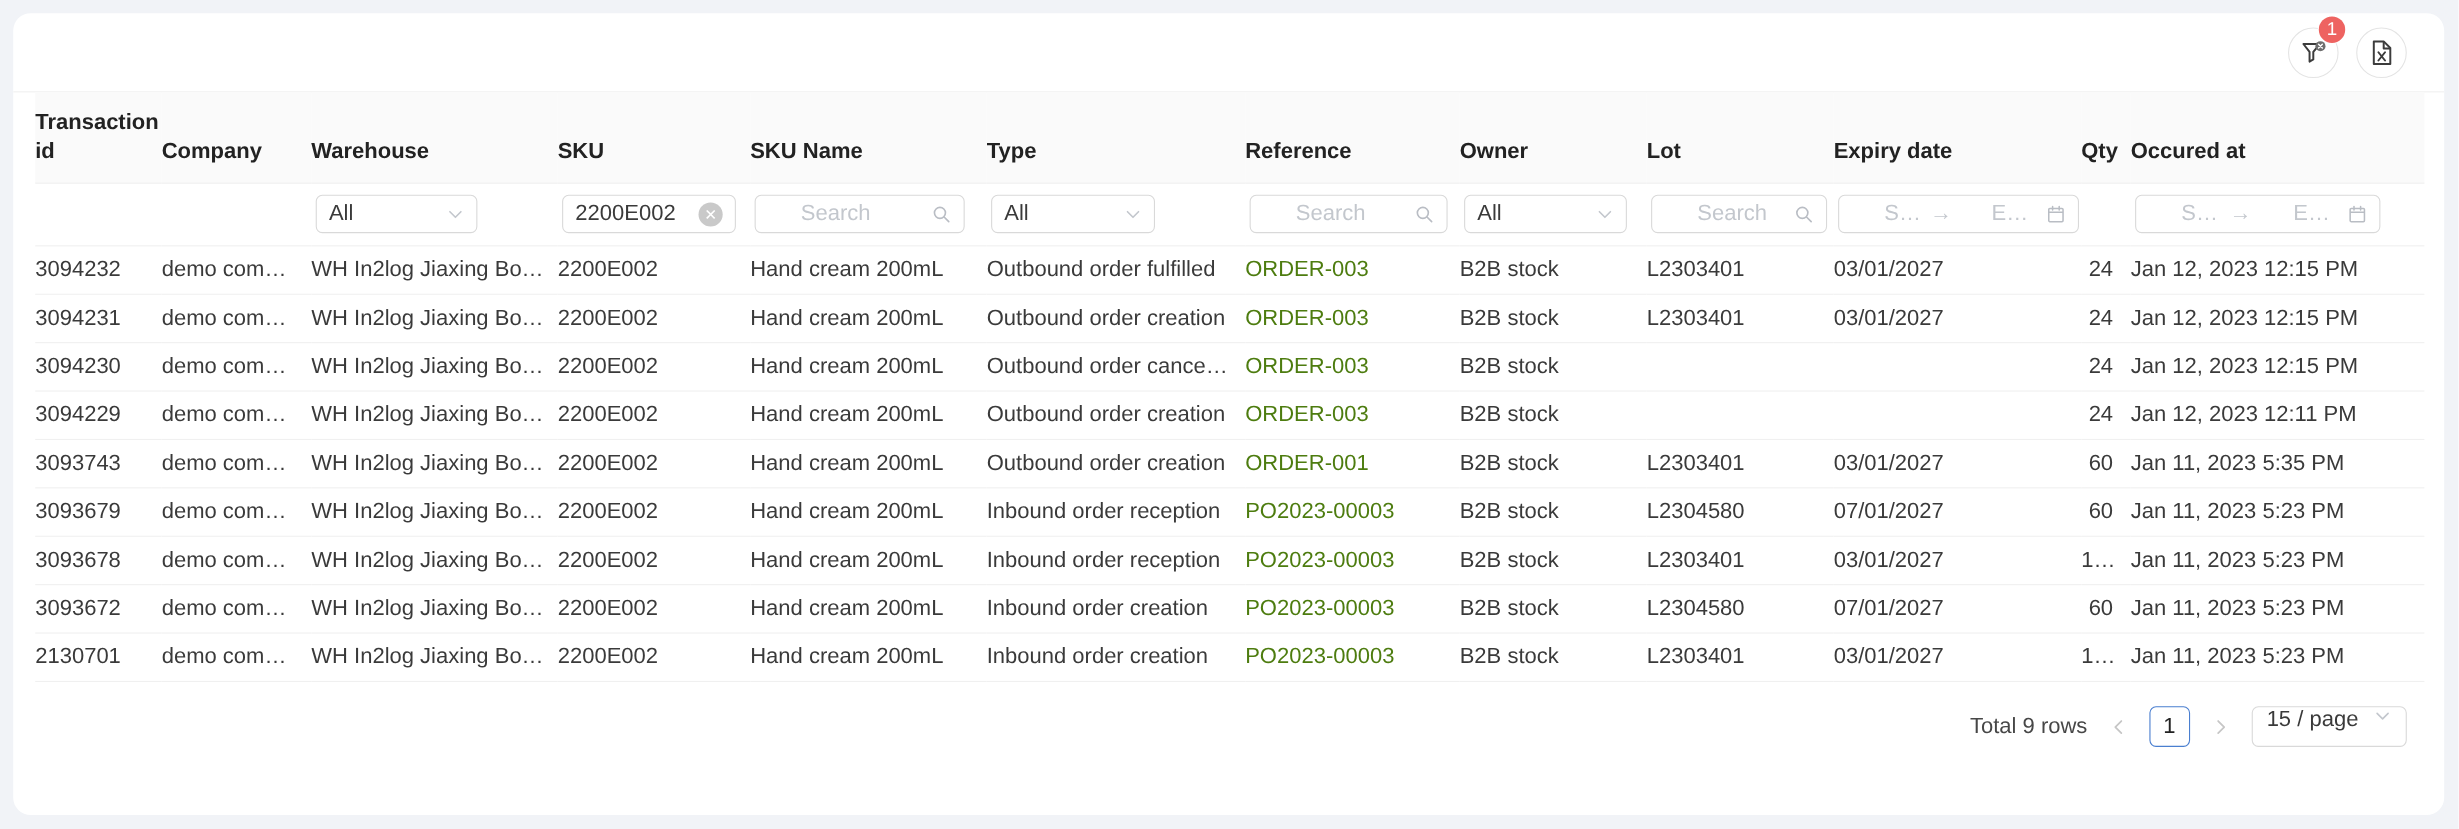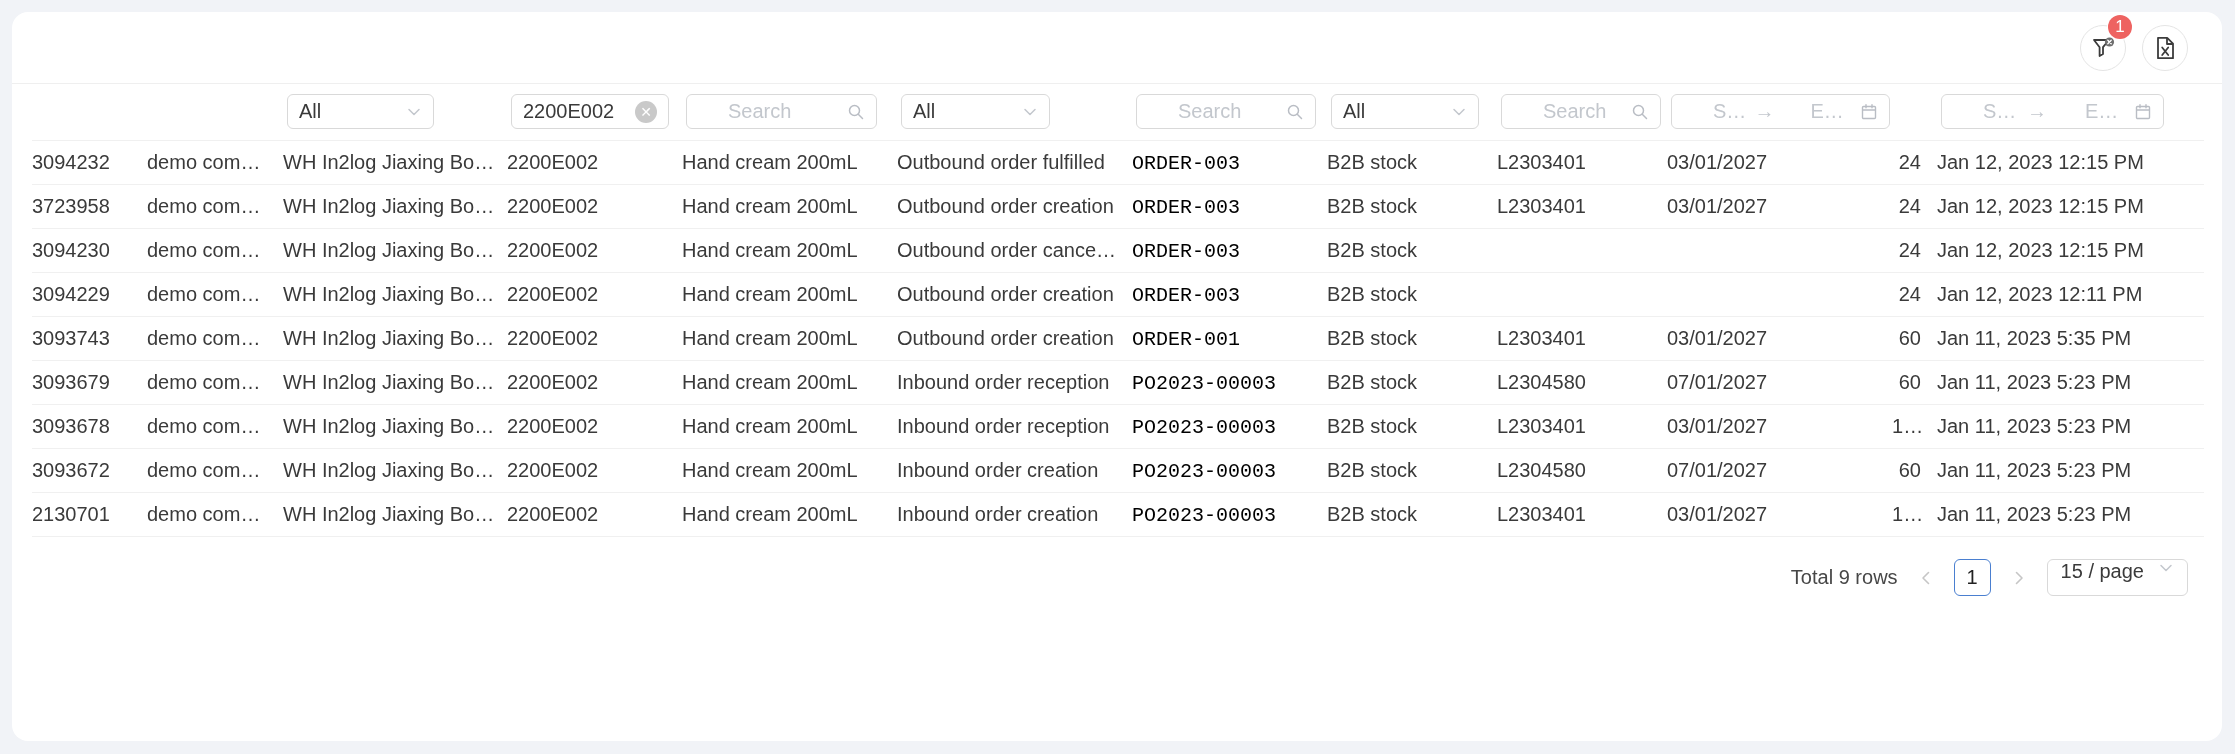--- a/index.html
+++ b/index.html
@@ -40,21 +40,21 @@
     line-height: 1.35;
   }
   thead th.num, td.num { text-align: right; padding-right: 16px; }
   tr.filter-row td {
     padding: 10px 12px 11px 4px; border-bottom: 1px solid #f0f0f0; background: #fff;
   }
   tbody td {
     height: 44px; padding: 0 12px 0 0; border-bottom: 1px solid #f0f0f0;
     color: #3a3a3a; white-space: nowrap; overflow: hidden; text-overflow: ellipsis;
   }
-  a.ref-link { color: #000000; text-decoration: none; cursor: pointer; font-family: Liberation Mono, monospace; }
+  a.ref-link { color: #4d7c0f; text-decoration: none; cursor: pointer; }
   
   .ctl {
     height: 35px; border: 1px solid #d9d9d9; border-radius: 6px; background: #fff;
     display: inline-flex; align-items: center; justify-content: space-between;
     padding: 0 11px; font-size: 20px; color: #3a3a3a; white-space: nowrap;
     overflow: hidden; cursor: pointer; vertical-align: middle;
   }
   .ctl .ph { color: #c3c7cd; margin-left: 30px; }
   .ctl .val { color: #3a3a3a; }
   .ctl svg { flex: 0 0 auto; }
@@ -126,20 +126,34 @@
             <col style="width:215px">
             <col style="width:235px">
           <col style="width:195px">
             <col style="width:170px">
             <col style="width:170px">
           <col style="width:225px">
             <col style="width:45px">
             <col style="width:267px">
         </colgroup>
         <thead>
+          <tr>
+            <th>Transaction id</th>
+            <th>Company</th>
+            <th>Warehouse</th>
+            <th>SKU</th>
+            <th>SKU Name</th>
+            <th>Type</th>
+            <th>Reference</th>
+            <th>Owner</th>
+            <th>Lot</th>
+            <th>Expiry date</th>
+            <th class="num">Qty</th>
+            <th>Occured at</th>
+          </tr>
           <tr class="filter-row">
             <td></td>
             <td></td>
             <td>
               <div class="ctl f-warehouse">
                 <span class="val">All</span>
                 <svg width="16" height="16" viewBox="0 0 16 16" fill="none">
                     <path d="M3 5.5l5 5 5-5" stroke="#c3c7cd" stroke-width="1.5" stroke-linecap="round" stroke-linejoin="round"></path>
                   </svg>
               </div>
@@ -232,21 +246,21 @@
     <td>Outbound order fulfilled</td>
     <td><a class="ref-link">ORDER-003</a></td>
     <td>B2B stock</td>
     <td>L2303401</td>
     <td>03/01/2027</td>
     <td class="num">24</td>
     <td>Jan 12, 2023 12:15 PM</td>
   </tr>
 
   <tr>
-    <td>3723958</td>
+    <td>3094231</td>
     <td>demo company</td>
     <td>WH In2log Jiaxing Bonded</td>
     <td>2200E002</td>
     <td>Hand cream 200mL</td>
     <td>Outbound order creation</td>
     <td><a class="ref-link">ORDER-003</a></td>
     <td>B2B stock</td>
     <td>L2303401</td>
     <td>03/01/2027</td>
     <td class="num">24</td>

